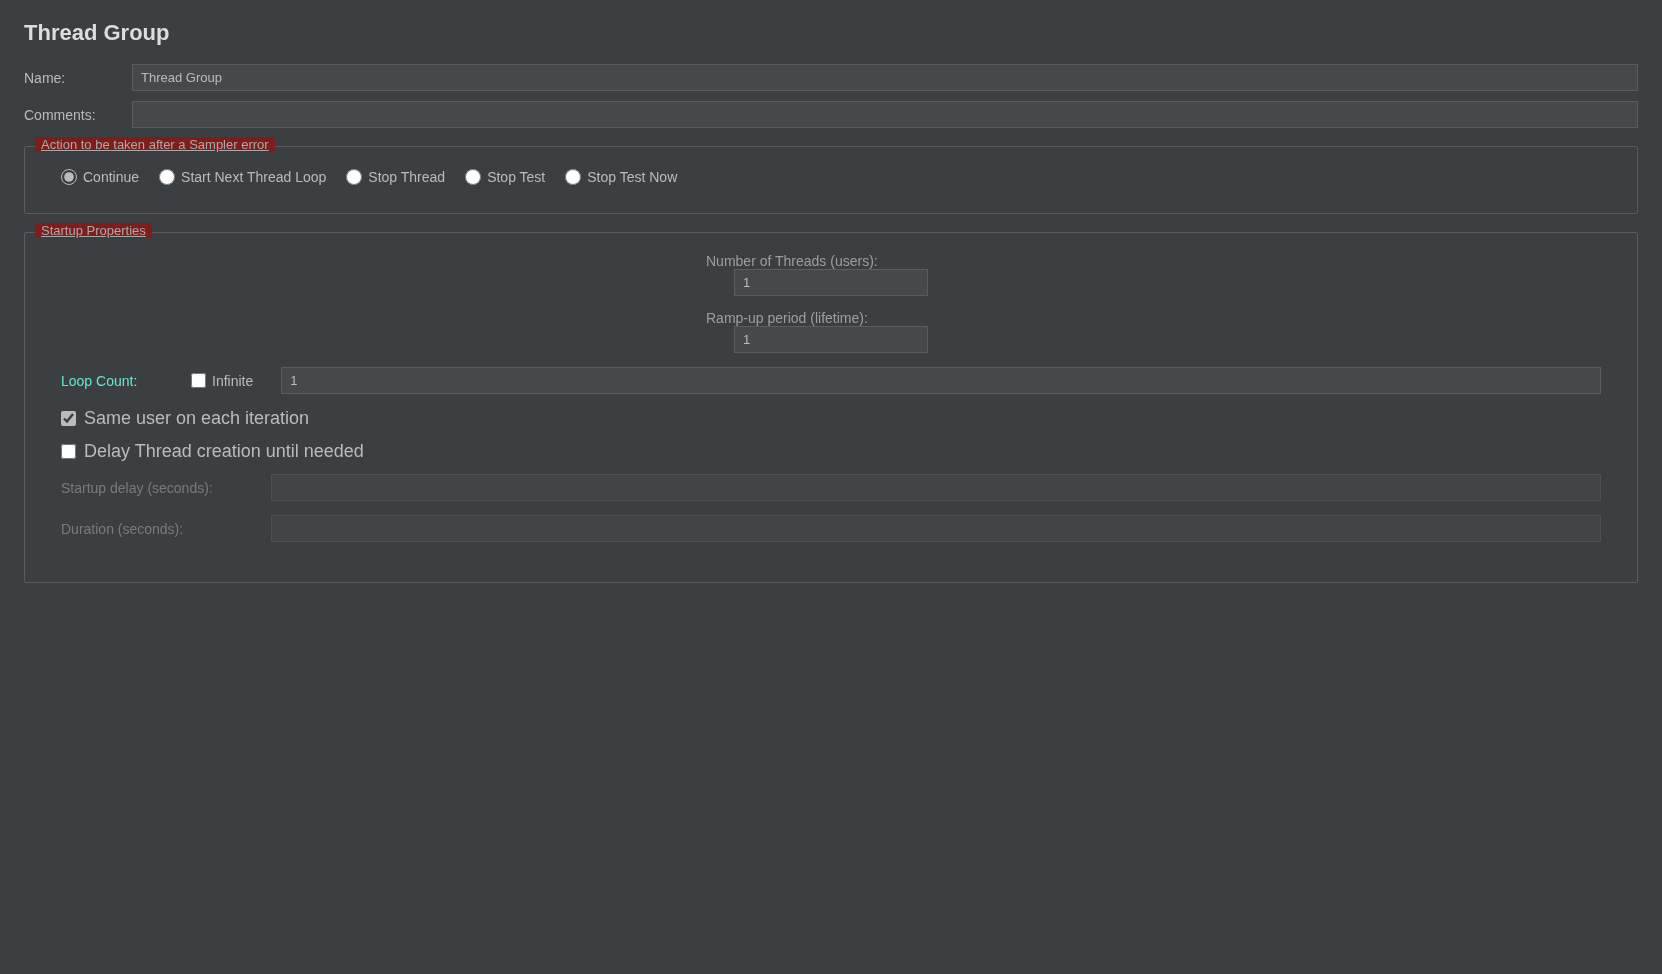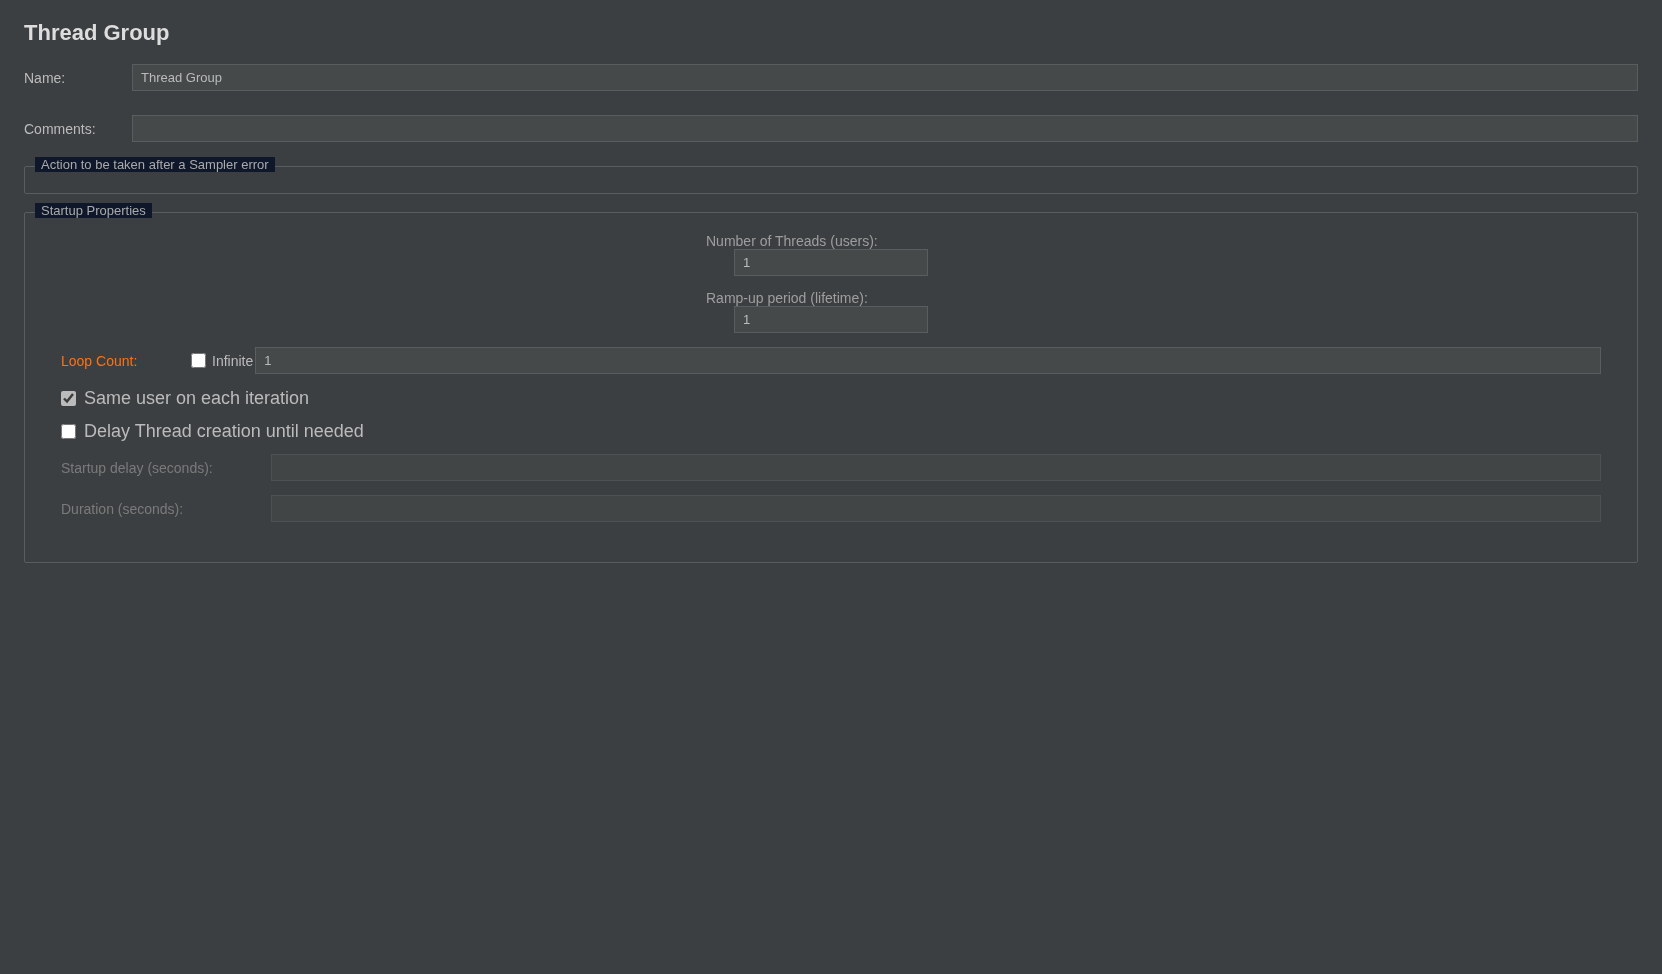--- a/index.html
+++ b/index.html
@@ -21,21 +21,21 @@
     .page-title {
       font-size: 22px;
       font-weight: bold;
       color: #dddddd;
       margin-bottom: 18px;
     }
 
     .form-row {
       display: flex;
       align-items: center;
-      margin-bottom: 24px;
+      margin-bottom: 10px;
     }
 
     .form-label {
       color: #bbbbbb;
       min-width: 100px;
       margin-right: 8px;
       white-space: nowrap;
     }
 
     .form-input {
@@ -53,24 +53,25 @@
       border-radius: 2px;
       margin: 18px 0;
       padding: 10px 16px 16px 16px;
       position: relative;
     }
 
     .section-legend {
       position: absolute;
       top: -10px;
       left: 10px;
-      background-color: #0f172a;
+      background-color: #7f1d1d;
       padding: 0 6px;
       font-size: 13px;
       color: #aaaaaa;
+      text-decoration: underline;
     }
 
     .radio-group {
       display: flex;
       align-items: center;
       gap: 20px;
       padding: 12px 20px;
       flex-wrap: wrap;
     }
 
@@ -122,31 +123,31 @@
       outline: none;
     }
 
     .loop-count-row {
       display: flex;
       align-items: center;
       margin-bottom: 14px;
     }
 
     .loop-label {
-      color: #f97316;
+      color: #5eead4;
       min-width: 120px;
       margin-right: 10px;
       white-space: nowrap;
     }
 
     .infinite-check {
       display: flex;
       align-items: center;
       gap: 6px;
-      margin-right: 2px;
+      margin-right: 28px;
       cursor: pointer;
     }
 
     .infinite-check input[type="checkbox"] {
       width: 15px;
       height: 15px;
       cursor: pointer;
       accent-color: #bbbbbb;
     }
 
@@ -221,20 +222,42 @@
   <input class="form-input" type="text" value="Thread Group" style="">
 </div>
 
 <div class="form-row">
   <span class="form-label">Comments:</span>
   <input class="form-input" type="text" style="">
 </div>
 
 <div class="section-group">
   <span class="section-legend">Action to be taken after a Sampler error</span>
+  <div class="radio-group">
+    <div class="radio-option">
+      <input type="radio" name="sampler_action" id="continue" checked="" style="">
+      <label for="continue">Continue</label>
+    </div>
+    <div class="radio-option">
+      <input type="radio" name="sampler_action" id="start_next_thread_loop" style="">
+      <label for="start_next_thread_loop">Start Next Thread Loop</label>
+    </div>
+    <div class="radio-option">
+      <input type="radio" name="sampler_action" id="stop_thread" style="">
+      <label for="stop_thread">Stop Thread</label>
+    </div>
+    <div class="radio-option">
+      <input type="radio" name="sampler_action" id="stop_test" style="">
+      <label for="stop_test">Stop Test</label>
+    </div>
+    <div class="radio-option">
+      <input type="radio" name="sampler_action" id="stop_test_now" style="">
+      <label for="stop_test_now">Stop Test Now</label>
+    </div>
+  </div>
 </div>
 
 <div class="section-group">
   <span class="section-legend">Startup Properties</span>
   <div class="thread-props-content">
 
     <div class="props-row">
       <span class="props-label">Number of Threads (users):</span>
       <input class="props-input" type="text" value="1" style="">
     </div>

